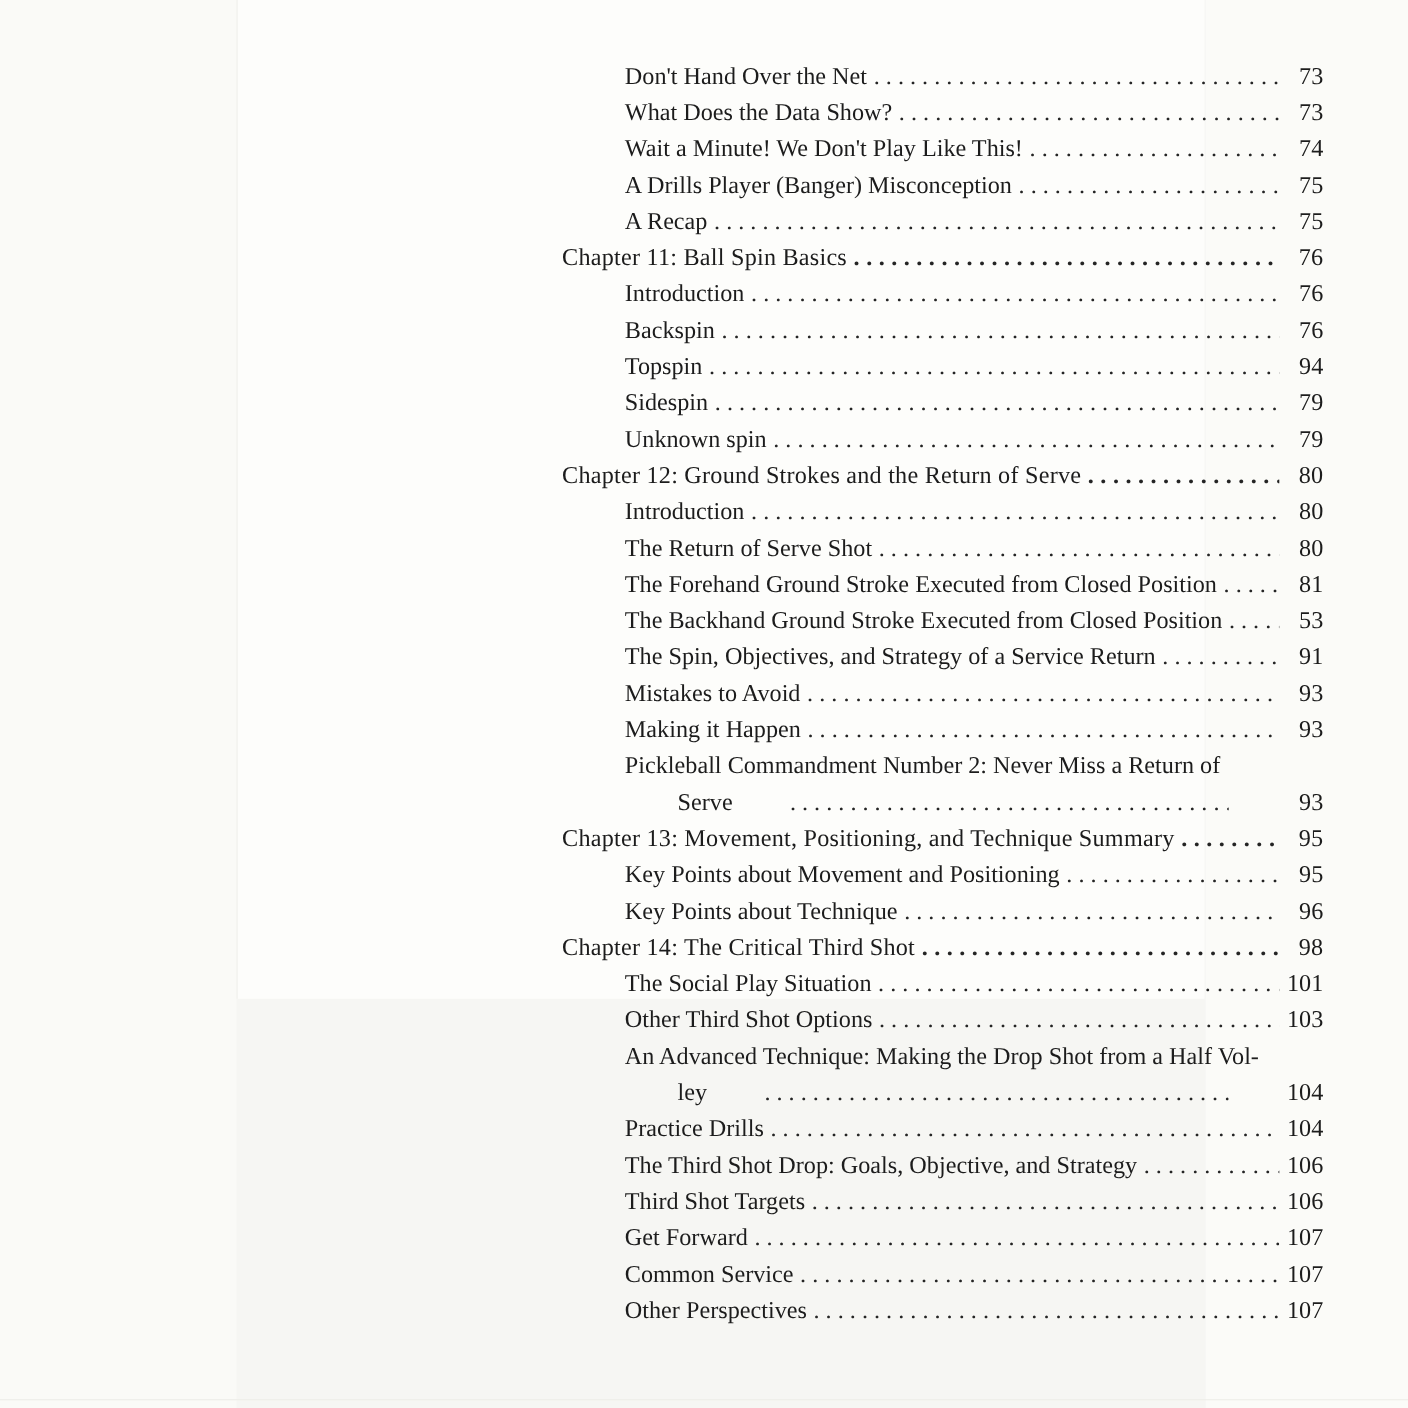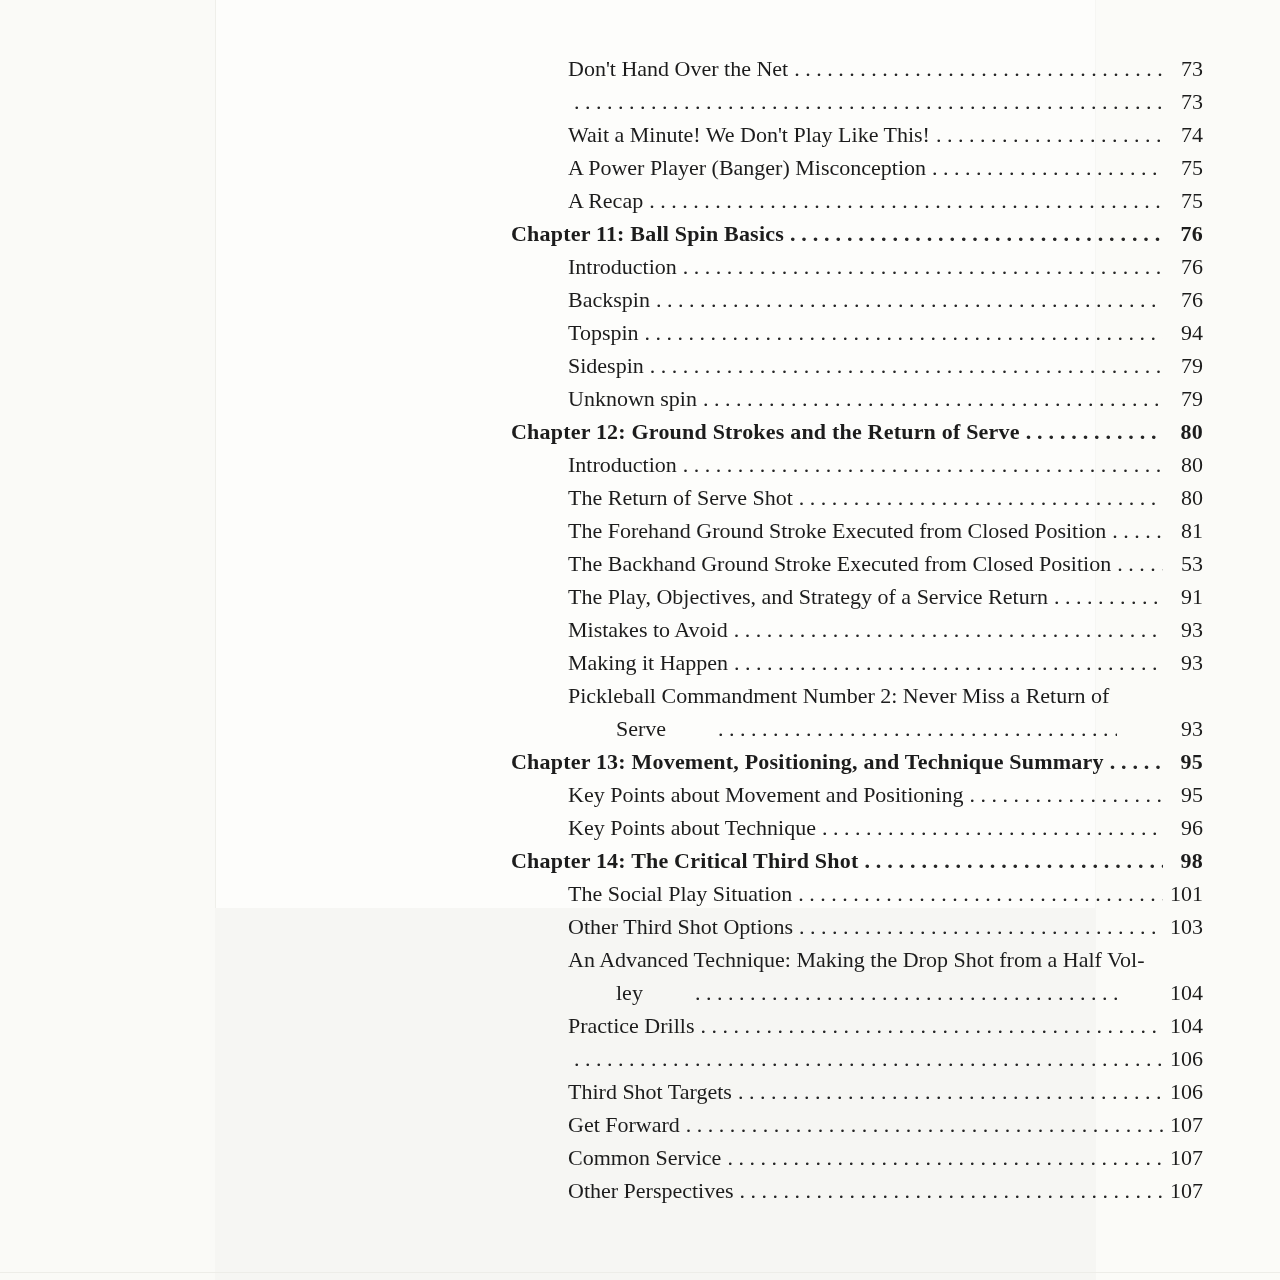--- a/index.html
+++ b/index.html
@@ -55,21 +55,21 @@
   .row {
     display: flex;
     align-items: baseline;
     height: 33px;
     line-height: 33px;
     font-size: 22px;
     white-space: nowrap;
   }
   .row.section { padding-left: 57px; }
   .row.continuation { padding-left: 105px; gap: 46px; }
-  .row.chapter { font-weight: bold; letter-spacing: 0.2px; }
+  .row.chapter { font-weight: normal; letter-spacing: 0.2px; }
   .t { flex: 0 0 auto; }
   .nodots .t { flex: 1 1 auto; overflow: hidden; }
   .dots {
     flex: 1 1 auto;
     overflow: hidden;
     margin-left: 6px;
     margin-right: 5px;
     min-width: 0;
   }
   .dots::after {
@@ -90,30 +90,31 @@
   <div class="margin-left-strip"></div>
   <div class="margin-right-strip"></div>
   <div class="paper">
     <div class="toc">
         <div class="row section">
           <span class="t">Don't Hand Over the Net</span>
           <span class="dots"></span>
           <span class="pg">73</span>
         </div>
         <div class="row section">
+          <span class="t">What Does the Data Show?</span>
           <span class="dots"></span>
           <span class="pg">73</span>
         </div>
         <div class="row section">
           <span class="t">Wait a Minute! We Don't Play Like This!</span>
           <span class="dots"></span>
           <span class="pg">74</span>
         </div>
         <div class="row section">
-          <span class="t">A Power Player (Banger) Misconception</span>
+          <span class="t">A Drills Player (Banger) Misconception</span>
           <span class="dots"></span>
           <span class="pg">75</span>
         </div>
         <div class="row section">
           <span class="t">A Recap</span>
           <span class="dots"></span>
           <span class="pg">75</span>
         </div>
         <div class="row chapter">
           <span class="t">Chapter 11: Ball Spin Basics</span>
@@ -164,21 +165,21 @@
           <span class="t">The Forehand Ground Stroke Executed from Closed Position</span>
           <span class="dots"></span>
           <span class="pg">81</span>
         </div>
         <div class="row section">
           <span class="t">The Backhand Ground Stroke Executed from Closed Position</span>
           <span class="dots"></span>
           <span class="pg">53</span>
         </div>
         <div class="row section">
-          <span class="t">The Play, Objectives, and Strategy of a Service Return</span>
+          <span class="t">The Spin, Objectives, and Strategy of a Service Return</span>
           <span class="dots"></span>
           <span class="pg">91</span>
         </div>
         <div class="row section">
           <span class="t">Mistakes to Avoid</span>
           <span class="dots"></span>
           <span class="pg">93</span>
         </div>
         <div class="row section">
           <span class="t">Making it Happen</span>
@@ -230,20 +231,21 @@
           <span class="t">ley</span>
           <span class="dots"></span>
           <span class="pg">104</span>
         </div>
         <div class="row section">
           <span class="t">Practice Drills</span>
           <span class="dots"></span>
           <span class="pg">104</span>
         </div>
         <div class="row section">
+          <span class="t">The Third Shot Drop: Goals, Objective, and Strategy</span>
           <span class="dots"></span>
           <span class="pg">106</span>
         </div>
         <div class="row section">
           <span class="t">Third Shot Targets</span>
           <span class="dots"></span>
           <span class="pg">106</span>
         </div>
         <div class="row section">
           <span class="t">Get Forward</span>

